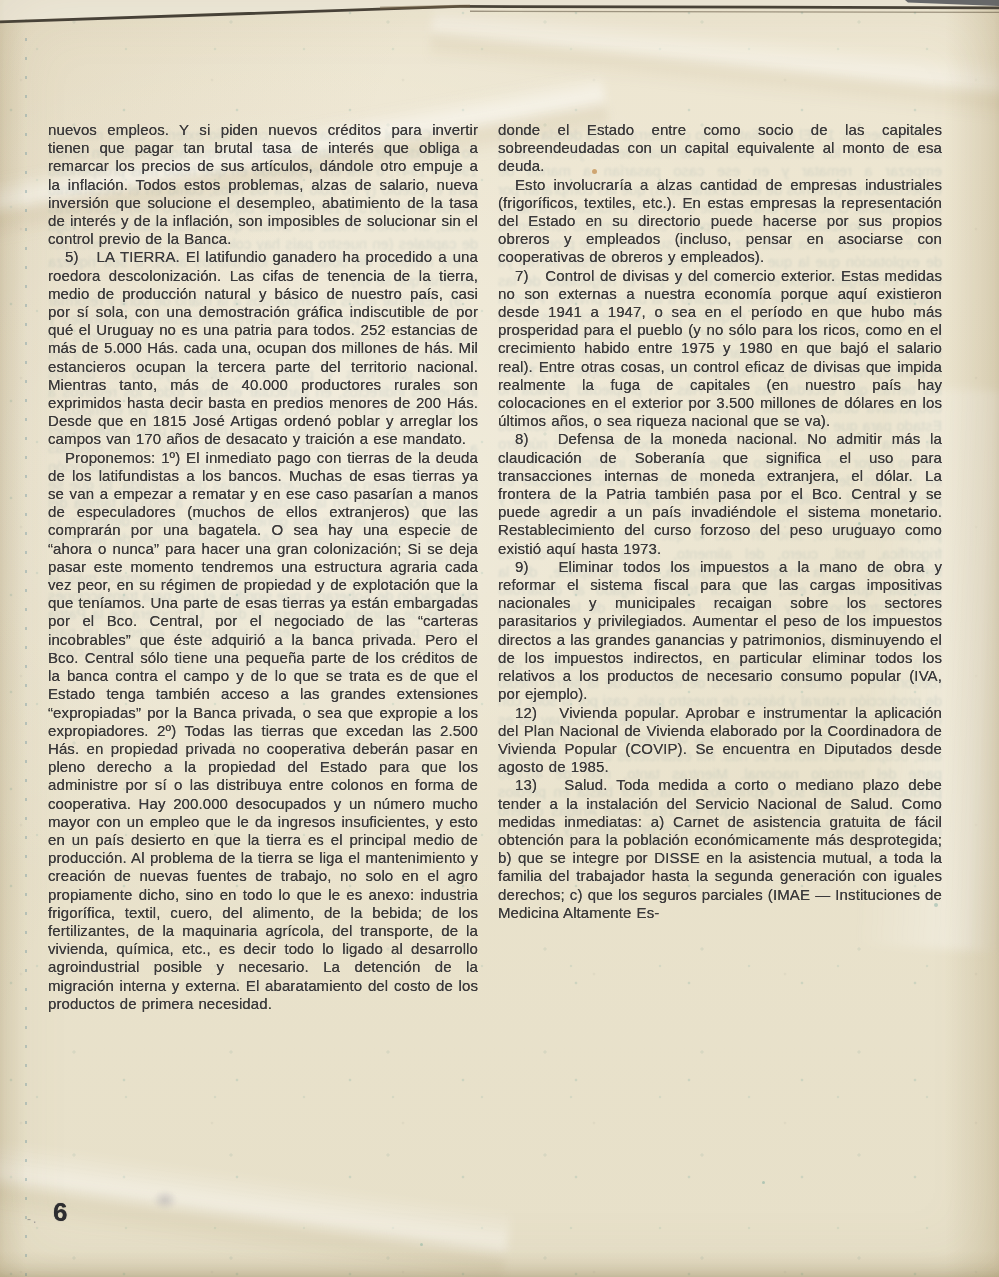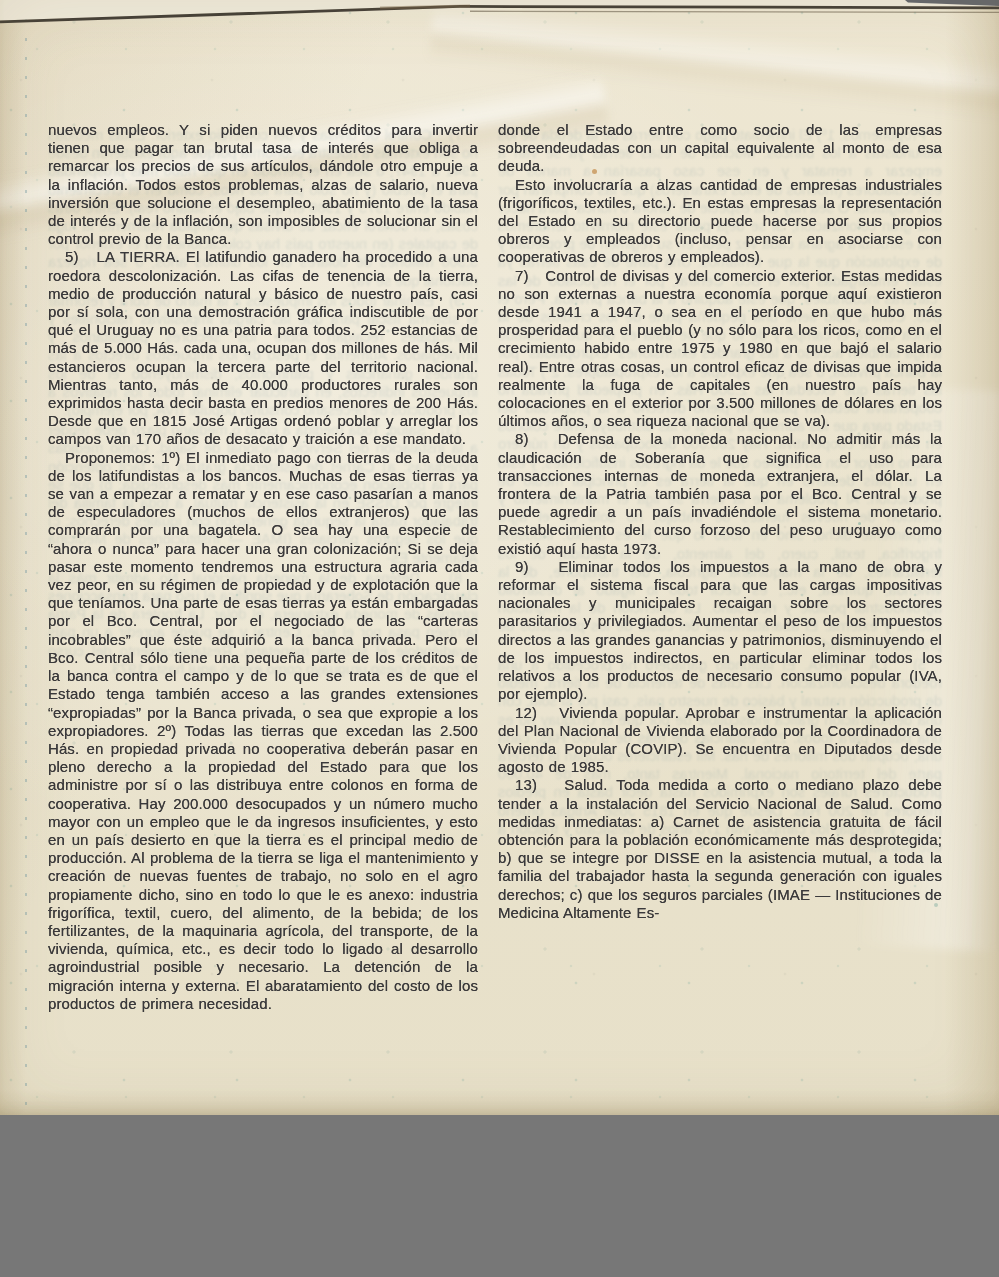--- a/index.html
+++ b/index.html
@@ -1,17 +1,17 @@
 <!DOCTYPE html>
 <html lang="es"><head>
 <meta charset="utf-8">
 <style>
   html,body{margin:0;padding:0;background:#777;}
   .page{
-    position:relative;width:999px;height:1115px;overflow:hidden;
+    position:relative;width:999px;height:1277px;overflow:hidden;
     font-family:"Liberation Sans", sans-serif;
     background:
       radial-gradient(900px 700px at 32% 38%, rgba(255,255,255,0.30), rgba(255,255,255,0) 65%),
       linear-gradient(112deg, rgba(146,118,62,0.10), rgba(146,118,62,0) 28%),
       linear-gradient(to bottom, #eee7d3 0%, #eae3cd 45%, #e7e0c9 100%);
   }
   .page *{pointer-events:none;}
   
   .speckles{
     position:absolute;inset:0;
@@ -99,21 +99,21 @@
     <span>5)&nbsp;&nbsp;&nbsp;LA TIERRA. El latifundio ganadero ha procedido a una roedora descolonización. Las cifas de tenencia de la tierra, medio de producción natural y básico de nuestro país, casi por sí sola, con una demostración gráfica indiscutible de por qué el Uruguay no es una patria para todos. 252 estancias de más de 5.000 Hás. cada una, ocupan dos millones de hás. Mil estancieros ocupan la tercera parte del territorio nacional. Mientras tanto, más de 40.000 productores rurales son exprimidos hasta decir basta en predios menores de 200 Hás. Desde que en 1815 José Artigas ordenó poblar y arreglar los campos van 170 años de desacato y traición a ese mandato.</span>
   </div>
 
   <div class="col left">
     <p class="para">nuevos empleos. Y si piden nuevos créditos para invertir tienen que pagar tan brutal tasa de interés que obliga a remarcar los precios de sus artículos, dándole otro empuje a la inflación. Todos estos problemas, alzas de salario, nueva inversión que solucione el desempleo, abatimiento de la tasa de interés y de la inflación, son imposibles de solucionar sin el control previo de la Banca.</p>
     <p class="para ind">5)&nbsp;&nbsp;&nbsp;LA TIERRA. El latifundio ganadero ha procedido a una roedora descolonización. Las cifas de tenencia de la tierra, medio de producción natural y básico de nuestro país, casi por sí sola, con una demostración gráfica indiscutible de por qué el Uruguay no es una patria para todos. 252 estancias de más de 5.000 Hás. cada una, ocupan dos millones de hás. Mil estancieros ocupan la tercera parte del territorio nacional. Mientras tanto, más de 40.000 productores rurales son exprimidos hasta decir basta en predios menores de 200 Hás. Desde que en 1815 José Artigas ordenó poblar y arreglar los campos van 170 años de desacato y traición a ese mandato.</p>
     <p class="para ind">Proponemos: 1º) El inmediato pago con tierras de la deuda de los latifundistas a los bancos. Muchas de esas tierras ya se van a empezar a rematar y en ese caso pasarían a manos de especuladores (muchos de ellos extranjeros) que las comprarán por una bagatela. O sea hay una especie de “ahora o nunca” para hacer una gran colonización; Si se deja pasar este momento tendremos una estructura agraria cada vez peor, en su régimen de propiedad y de explotación que la que teníamos. Una parte de esas tierras ya están embargadas por el Bco. Central, por el negociado de las “carteras incobrables” que éste adquirió a la banca privada. Pero el Bco. Central sólo tiene una pequeña parte de los créditos de la banca contra el campo y de lo que se trata es de que el Estado tenga también acceso a las grandes extensiones “expropiadas” por la Banca privada, o sea que expropie a los expropiadores. 2º) Todas las tierras que excedan las 2.500 Hás. en propiedad privada no cooperativa deberán pasar en pleno derecho a la propiedad del Estado para que los administre por sí o las distribuya entre colonos en forma de cooperativa. Hay 200.000 desocupados y un número mucho mayor con un empleo que le da ingresos insuficientes, y esto en un país desierto en que la tierra es el principal medio de producción. Al problema de la tierra se liga el mantenimiento y creación de nuevas fuentes de trabajo, no solo en el agro propiamente dicho, sino en todo lo que le es anexo: industria frigorífica, textil, cuero, del alimento, de la bebida; de los fertilizantes, de la maquinaria agrícola, del transporte, de la vivienda, química, etc., es decir todo lo ligado al desarrollo agroindustrial posible y necesario. La detención de la migración interna y externa. El abaratamiento del costo de los productos de primera necesidad.</p>
   </div>
 
   <div class="col right">
-    <p class="para">donde el Estado entre como socio de las empresas sobreendeudadas con un capital equivalente al monto de esa deuda.</p>
+    <p class="para">donde el Estado entre como socio de las capitales sobreendeudadas con un capital equivalente al monto de esa deuda.</p>
     <p class="para ind">Esto involucraría a alzas cantidad de empresas industriales (frigoríficos, textiles, etc.). En estas empresas la representación del Estado en su directorio puede hacerse por sus propios obreros y empleados (incluso, pensar en asociarse con cooperativas de obreros y empleados).</p>
     <p class="para ind">7)&nbsp;&nbsp;&nbsp;Control de divisas y del comercio exterior. Estas medidas no son externas a nuestra economía porque aquí existieron desde 1941 a 1947, o sea en el período en que hubo más prosperidad para el pueblo (y no sólo para los ricos, como en el crecimiento habido entre 1975 y 1980 en que bajó el salario real). Entre otras cosas, un control eficaz de divisas que impida realmente la fuga de capitales (en nuestro país hay colocaciones en el exterior por 3.500 millones de dólares en los últimos años, o sea riqueza nacional que se va).</p>
     <p class="para ind">8)&nbsp;&nbsp;&nbsp;Defensa de la moneda nacional. No admitir más la claudicación de Soberanía que significa el uso para transacciones internas de moneda extranjera, el dólar. La frontera de la Patria también pasa por el Bco. Central y se puede agredir a un país invadiéndole el sistema monetario. Restablecimiento del curso forzoso del peso uruguayo como existió aquí hasta 1973.</p>
     <p class="para ind">9)&nbsp;&nbsp;&nbsp;Eliminar todos los impuestos a la mano de obra y reformar el sistema fiscal para que las cargas impositivas nacionales y municipales recaigan sobre los sectores parasitarios y privilegiados. Aumentar el peso de los impuestos directos a las grandes ganancias y patrimonios, disminuyendo el de los impuestos indirectos, en particular eliminar todos los relativos a los productos de necesario consumo popular (IVA, por ejemplo).</p>
     <p class="para ind">12)&nbsp;&nbsp;&nbsp;Vivienda popular. Aprobar e instrumentar la aplicación del Plan Nacional de Vivienda elaborado por la Coordinadora de Vivienda Popular (COVIP). Se encuentra en Diputados desde agosto de 1985.</p>
     <p class="para ind">13)&nbsp;&nbsp;&nbsp;Salud. Toda medida a corto o mediano plazo debe tender a la instalación del Servicio Nacional de Salud. Como medidas inmediatas: a) Carnet de asistencia gratuita de fácil obtención para la población económicamente más desprotegida; b) que se integre por DISSE en la asistencia mutual, a toda la familia del trabajador hasta la segunda generación con iguales derechos; c) que los seguros parciales (IMAE — Instituciones de Medicina Altamente Es-</p>
   </div>
 
   <div class="speck orange"></div>
   <div class="speck t1"></div>

